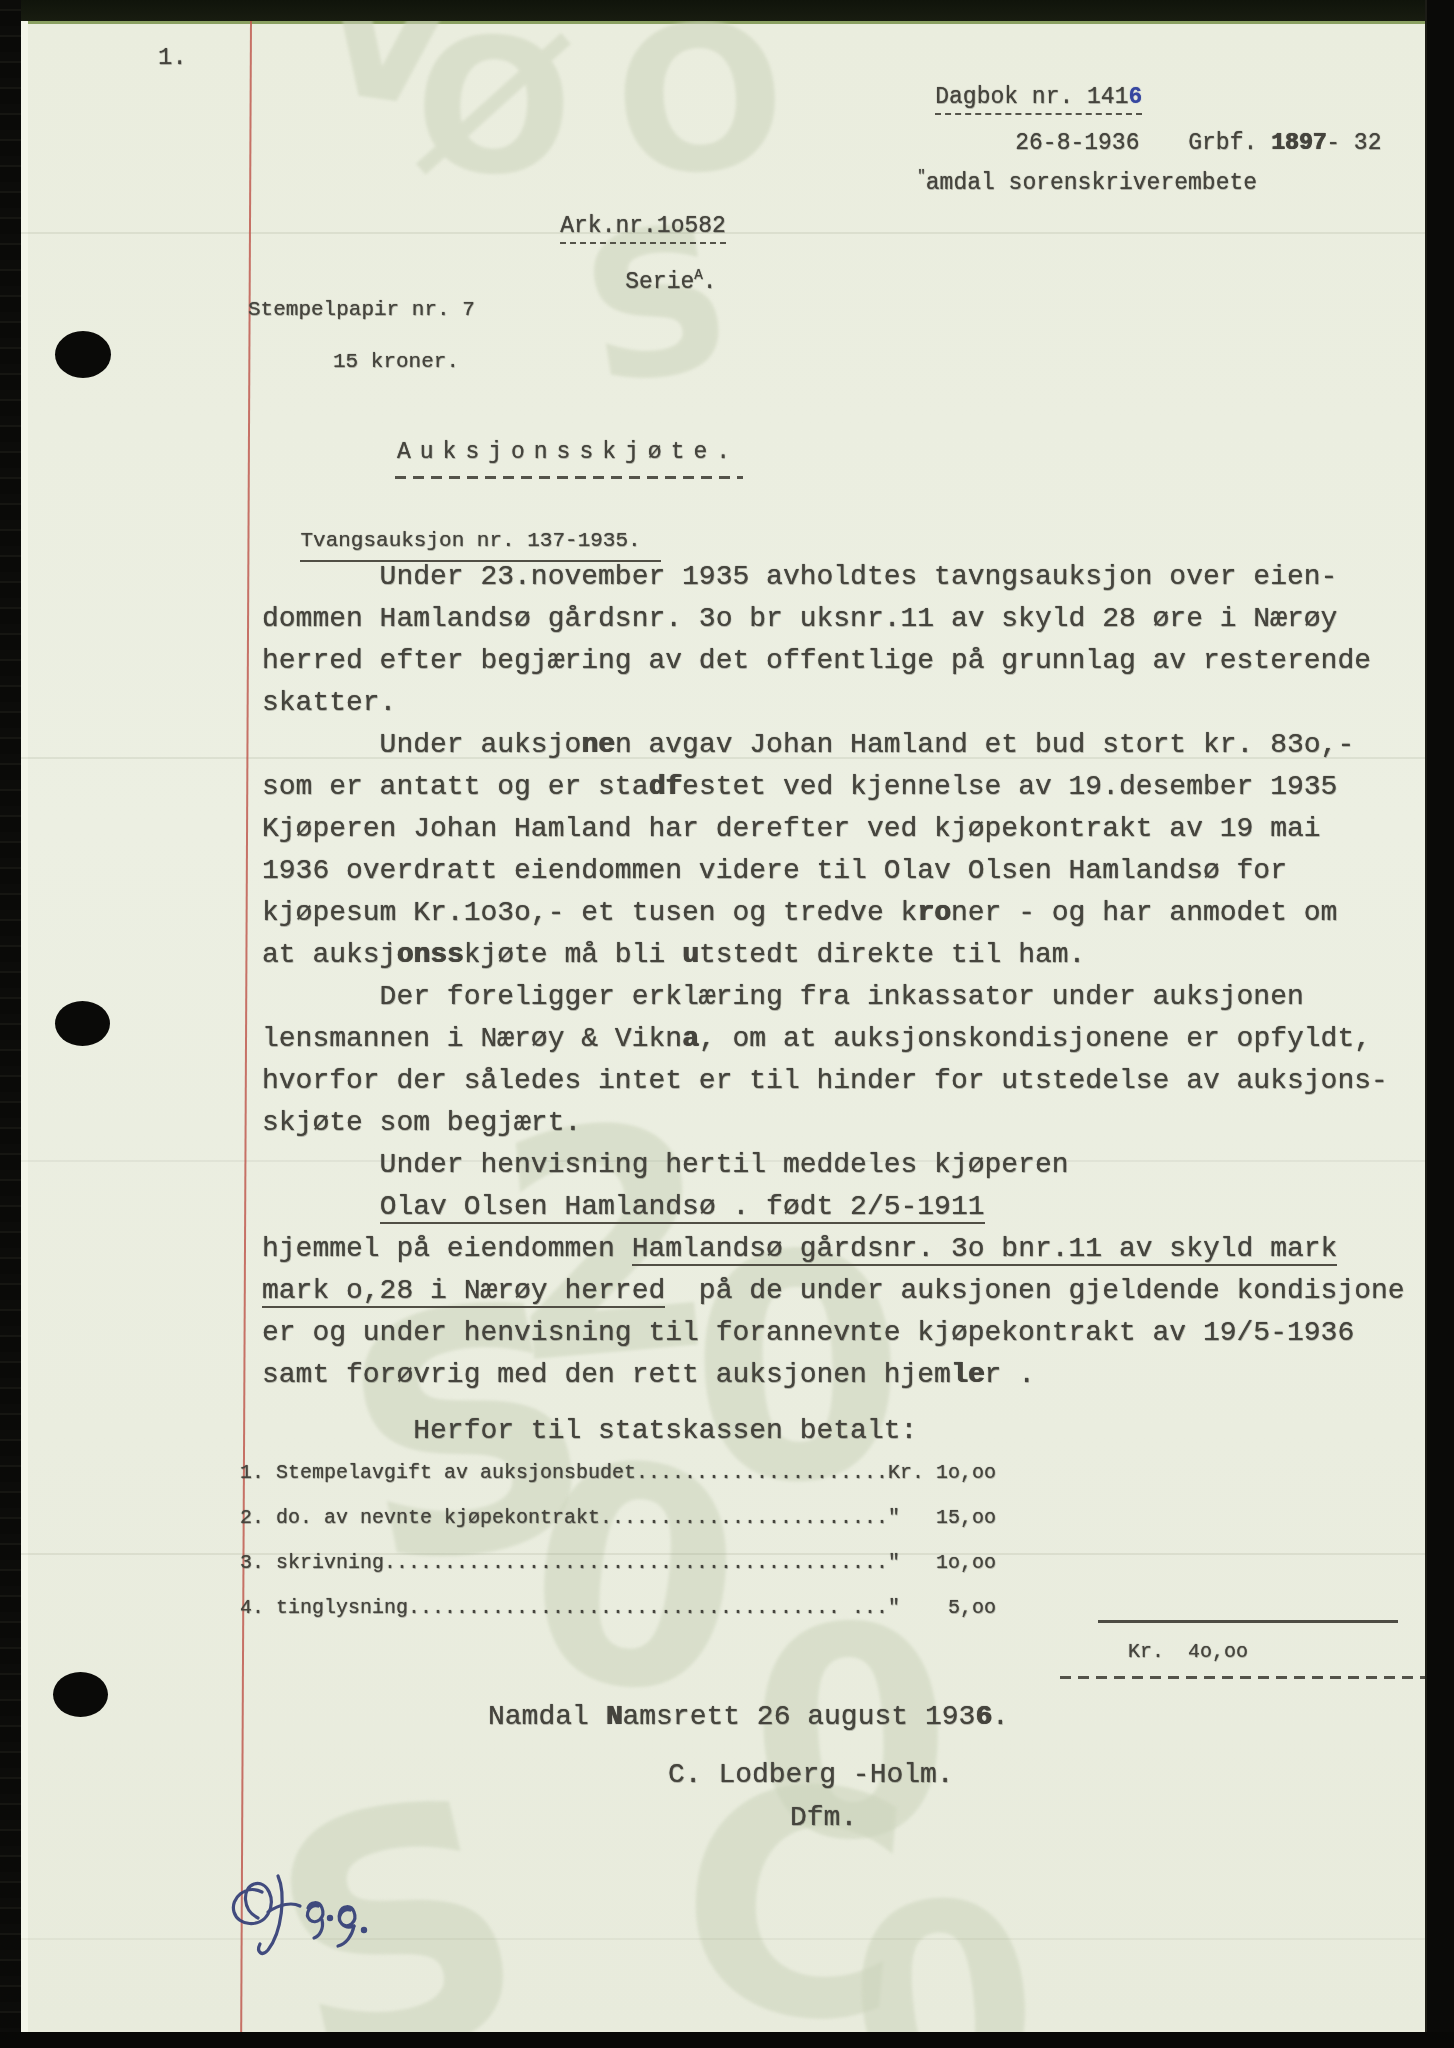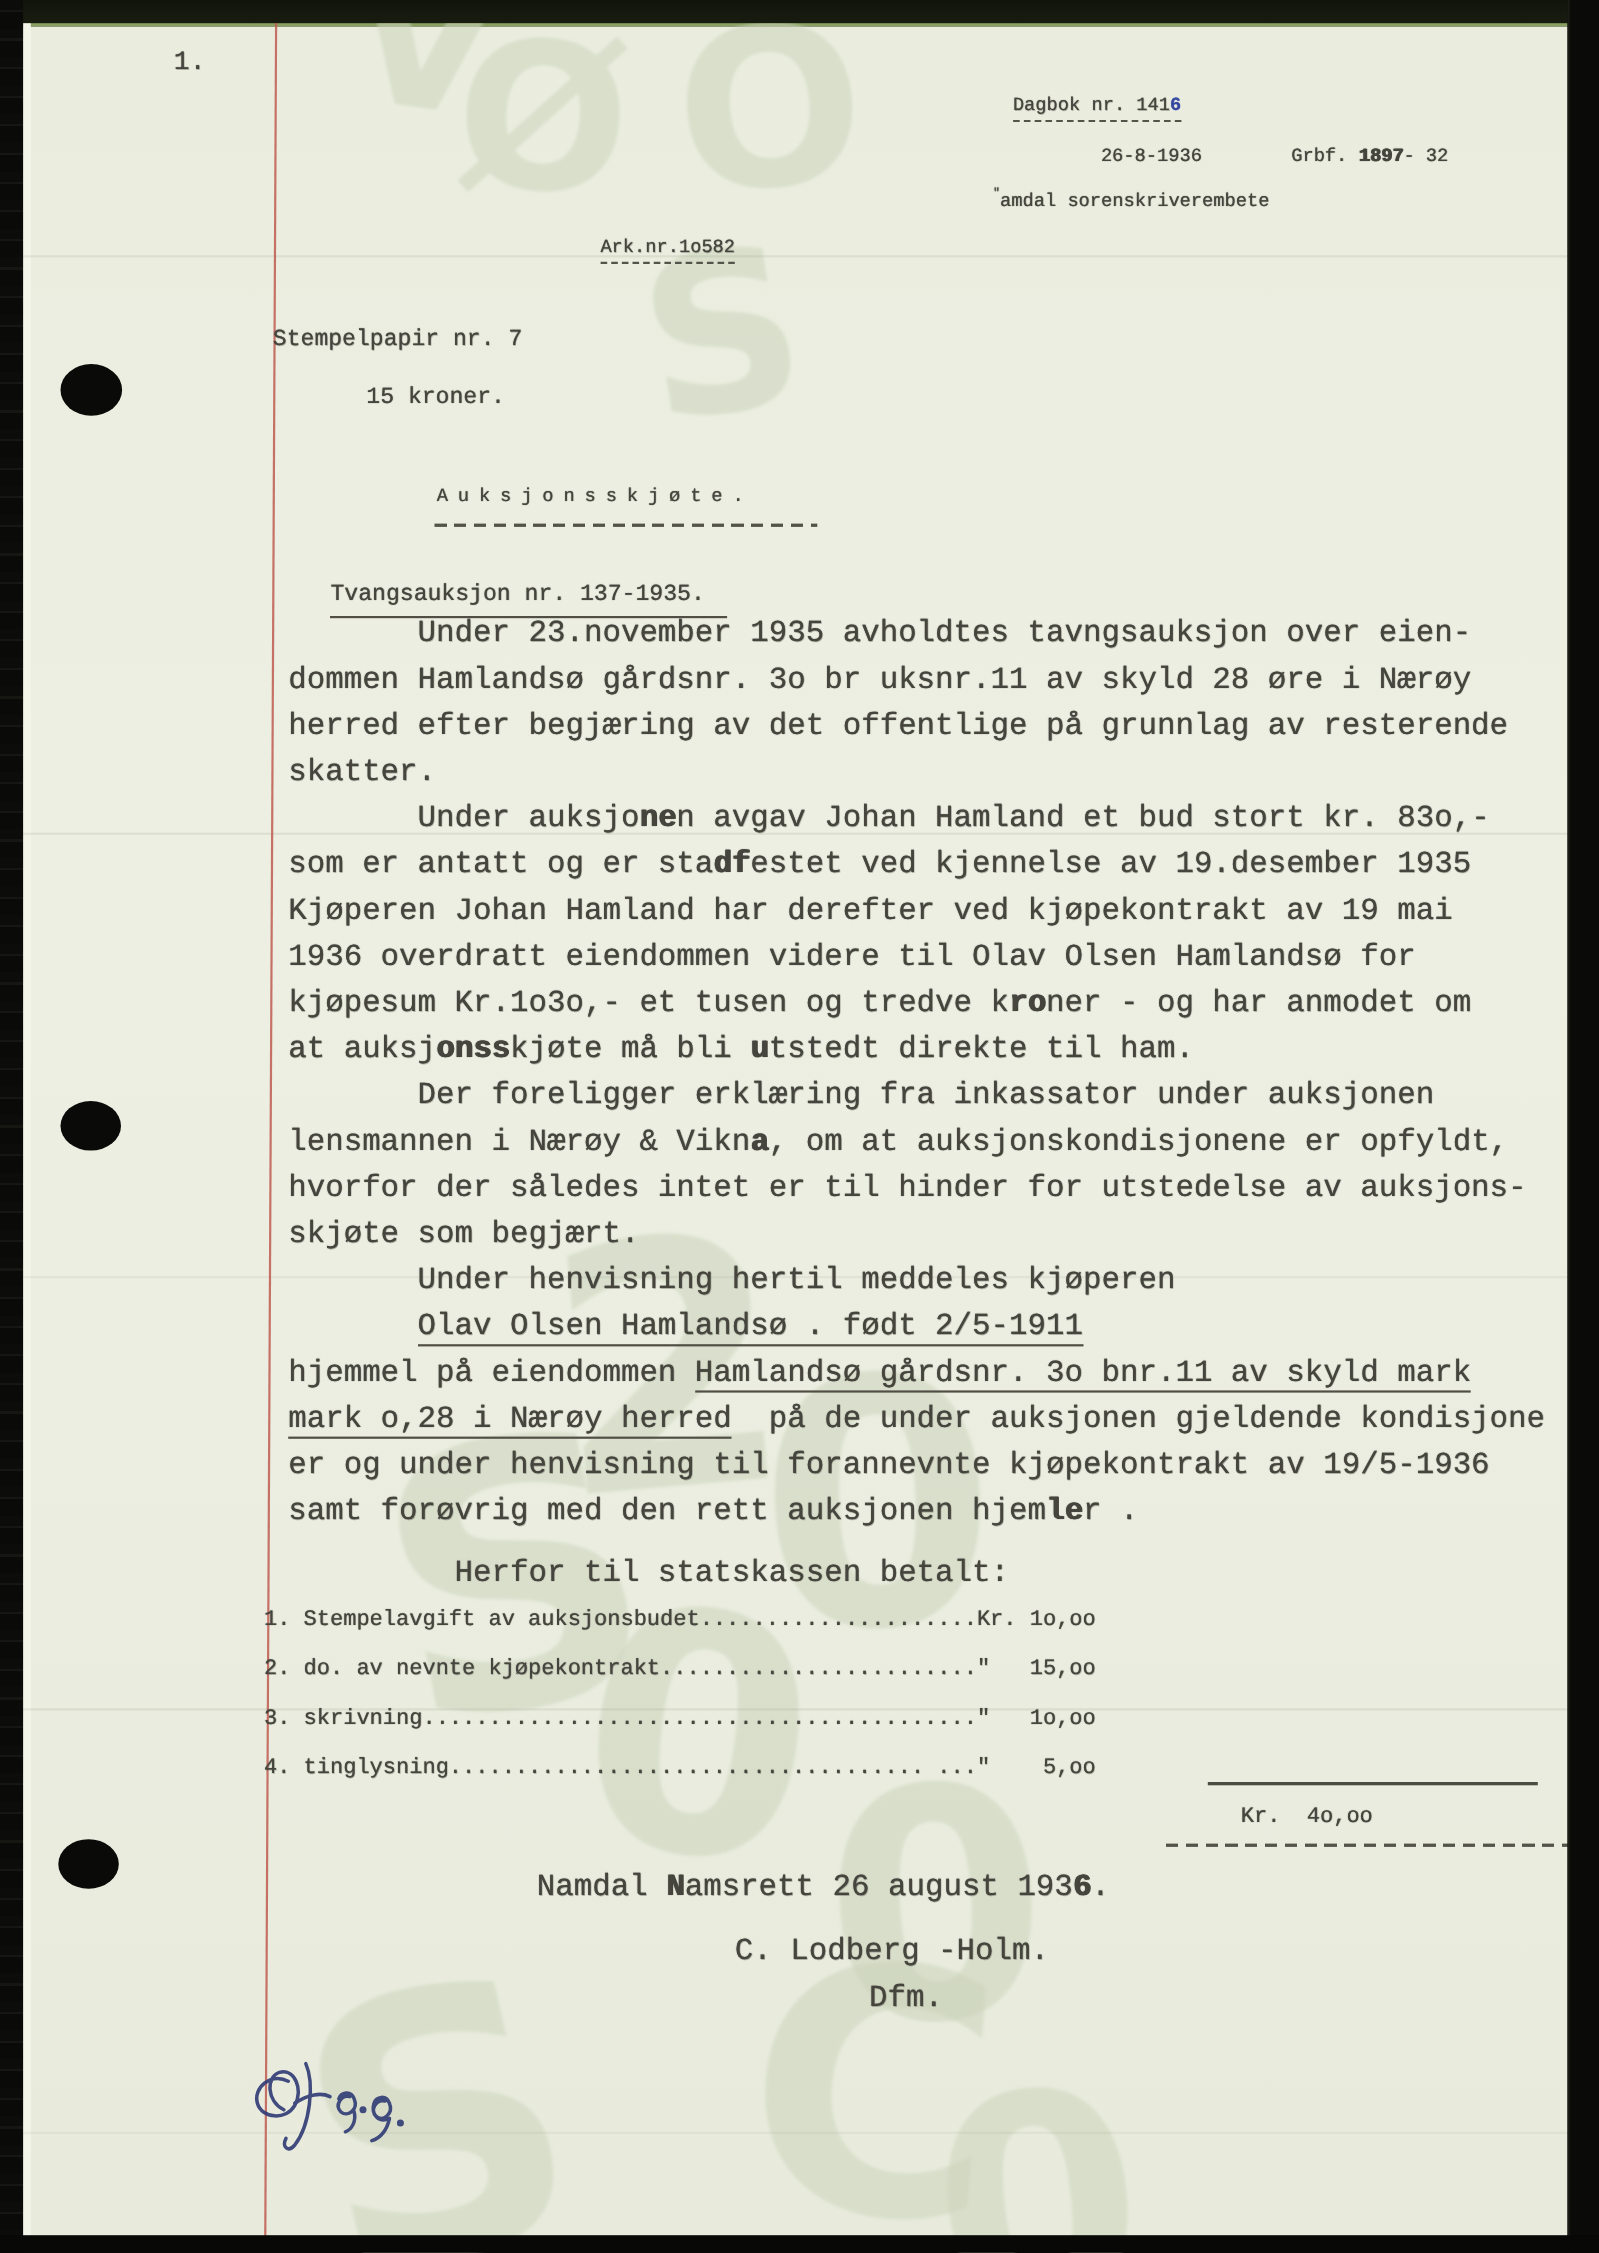--- a/index.html
+++ b/index.html
@@ -23,21 +23,21 @@
   .ghost{position:absolute;color:#ccd4bc;opacity:.55;filter:blur(1.6px);
          font-family:"DejaVu Sans",sans-serif;font-weight:bold;line-height:1;pointer-events:none;}
   
   .margin-line{position:absolute;left:250px;top:21px;width:2px;height:2013px;background:#c05a50;
                transform:rotate(0.28deg);transform-origin:top center;opacity:.85;}
   
   .hole{position:absolute;background:#0a0a08;border-radius:50%;}
   
   .typed{position:absolute;color:#45443d;white-space:pre;
          text-shadow:0 0 1px rgba(69,68,61,.85),0.6px 0.6px 0 rgba(69,68,61,.28);}
-  .fs23{font-size:17px;line-height:30px;}
+  .fs23{font-size:23px;line-height:30px;}
   .fs21{font-size:21px;line-height:28px;}
   .fs24{font-size:24px;}
   .body-block{font-size:28px;line-height:42px;}
   .fee-block{font-size:20px;line-height:45px;}
   .u-dash{border-bottom:2.5px dashed #55544a;padding-bottom:3px;}
   .u-solid{border-bottom:2.5px solid #514f45;padding-bottom:8px;}
   .useg{border-bottom:2.5px solid #514f45;}
   .ov{font-weight:bold;text-shadow:1px 0 0 currentColor,0 0 1px rgba(69,68,61,.9);}
   .blue{color:#3647a0;font-weight:bold;text-shadow:0 0 1px rgba(54,71,160,.8);}
   .sup{font-size:62%;vertical-align:9px;}
@@ -89,20 +89,23 @@
   </div>
   <div class="typed fs23" style="left:1133px;top:98px">
     <span>Grbf. </span><span class="ov">1897</span><span>- 32</span>
   </div>
   <div class="typed fs23" style="left:862px;top:131px">
     <span class="sup">″</span><span>amdal sorenskriverembete</span>
   </div>
   <div class="typed fs23" style="left:505px;top:181px">
     <span class="u-dash">Ark.nr.1o582</span>
   </div>
+  <div class="typed fs23" style="left:570px;top:230px">
+    <span>Serie</span><span class="sup">A</span><span>.</span>
+  </div>
 
   <div class="typed fs21" style="left:248px;top:296px">Stempelpapir nr. 7</div>
   <div class="typed fs21" style="left:333px;top:348px">15 kroner.</div>
 
   <div class="typed fs23 title-head" style="left:397px;top:437px">Auksjonsskjøte.</div>
   <div class="dash-row" style="left:395px;top:476px;width:348px"></div>
 
   <div class="typed fs21" style="left:250px;top:499px">
     <span class="u-solid" style="padding-right:20px">Tvangsauksjon nr. 137-1935.</span>
   </div>

